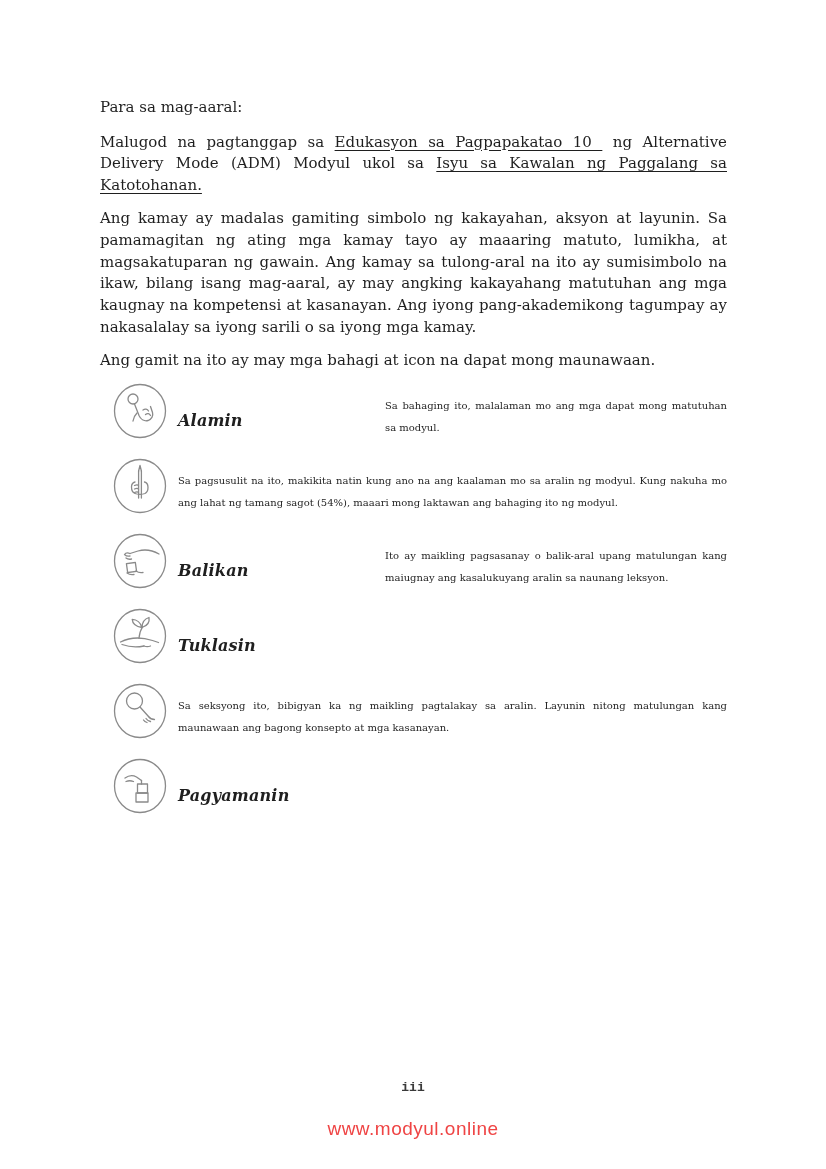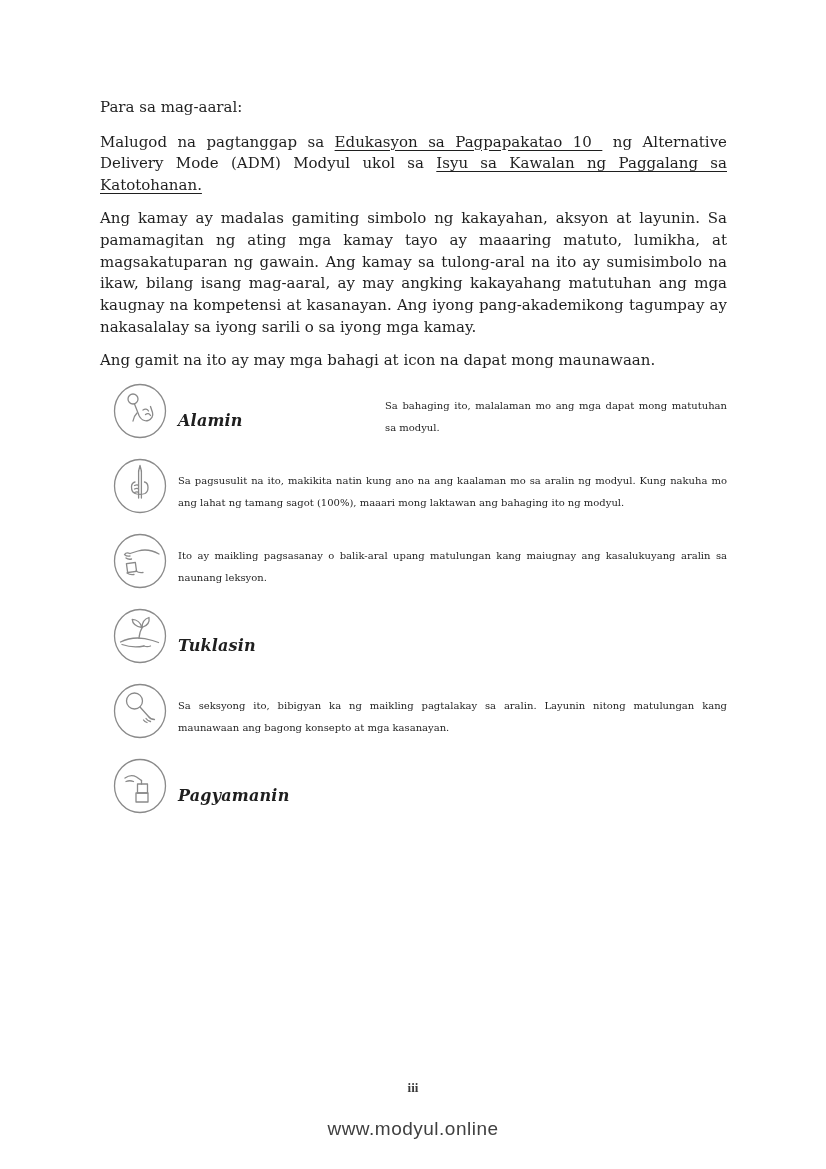--- a/index.html
+++ b/index.html
@@ -80,30 +80,30 @@
   }
   .page-number {
     position: absolute;
     top: 1080px;
     left: 0;
     width: 826px;
     text-align: center;
     font-size: 13px;
     font-weight: bold;
     color: #3a3a3a;
-    font-family: Liberation Serif, serif;
+    font-family: Liberation Mono, monospace;
   }
   .watermark {
     position: absolute;
     top: 1118px;
     left: 0;
     width: 826px;
     text-align: center;
     font-size: 19px;
-    color: #404040;
+    color: #ef4444;
     letter-spacing: 0.5px;
     font-family: "Liberation Sans", "DejaVu Sans", sans-serif;
   }
   .icon-stroke {
     fill: none;
     stroke: #8a8a8a;
     stroke-width: 1.3;
     stroke-linecap: round;
     stroke-linejoin: round;
   }
@@ -147,37 +147,40 @@
           <span class="circle-icon">
             <svg width="54" height="56" viewBox="0 0 54 56">
               <ellipse class="icon-stroke" cx="27" cy="28" rx="25.5" ry="26.5"></ellipse>
               <path class="icon-stroke" d="M25.6 13v27M28.4 13v27"></path>
               <path class="icon-stroke" d="M25.6 13L27 7.5 28.4 13"></path>
               <path class="icon-stroke" d="M22 24c-2 .5-3.5 2.5-3.5 5s1 5.5 3.5 6.5c2.5 1 7.5 1 10 0 2-1 3-3.5 3-6s-1.5-5-3.5-5.5"></path>
               <path class="icon-stroke" d="M21.5 27.5c2-.8 4-.8 4 .5M21.5 31c2-.8 4-.8 4 .5M21.5 34.5c2-.8 4-.8 4 .5"></path>
             </svg>
           </span>
         </div>
-        <div class="cell-desc">Sa pagsusulit na ito, makikita natin kung ano na ang kaalaman mo sa aralin ng modyul. Kung nakuha mo ang lahat ng tamang sagot (100%), maaari mong laktawan ang bahaging ito ng modyul.</div>
+        <div class="cell-desc">Sa pagsusulit na ito, makikita natin kung ano na ang kaalaman mo sa aralin ng modyul. Kung nakuha mo ang lahat ng tamang sagot (54%), maaari mong laktawan ang bahaging ito ng modyul.</div>
       </div>
 
       <div class="row">
         <div class="cell-icon">
           <span class="circle-icon">
             <svg width="54" height="56" viewBox="0 0 54 56">
               <ellipse class="icon-stroke" cx="27" cy="28" rx="25.5" ry="26.5"></ellipse>
               <path class="icon-stroke" d="M46 21c-7-4-14-5-21-3l-8 2.5"></path>
               <path class="icon-stroke" d="M17 20.5c-2-.8-4.5-.5-5.5 1 1.5 1.5 3.5 2 5.5 1.5"></path>
               <path class="icon-stroke" d="M13 25c1.5 1.2 3.5 1.5 5.5 1"></path>
               <rect class="icon-stroke" x="14" y="30" width="9" height="9" transform="rotate(-8 18.5 34.5)"></rect>
               <path class="icon-stroke" d="M23 38c2 1.5 4.5 2 7 1.5"></path>
               <path class="icon-stroke" d="M14 40c2 1.5 4.5 2 7 1.5"></path>
             </svg>
           </span>
         </div>
+        <div class="cell-label">
+          <span class="section-label">Balikan</span>
+        </div>
         <div class="cell-desc">Ito ay maikling pagsasanay o balik-aral upang matulungan kang maiugnay ang kasalukuyang aralin sa naunang leksyon.</div>
       </div>
 
       <div class="row">
         <div class="cell-icon">
           <span class="circle-icon">
             <svg width="54" height="56" viewBox="0 0 54 56">
               <ellipse class="icon-stroke" cx="27" cy="28" rx="25.5" ry="26.5"></ellipse>
               <path class="icon-stroke" d="M26 30c.5-4.5 1.5-8 3.5-11"></path>
               <path class="icon-stroke" d="M29 19.5c-6-.8-9.5-3.8-9.8-8.2 4.5.2 8.5 3.5 9.8 8.2z"></path>

